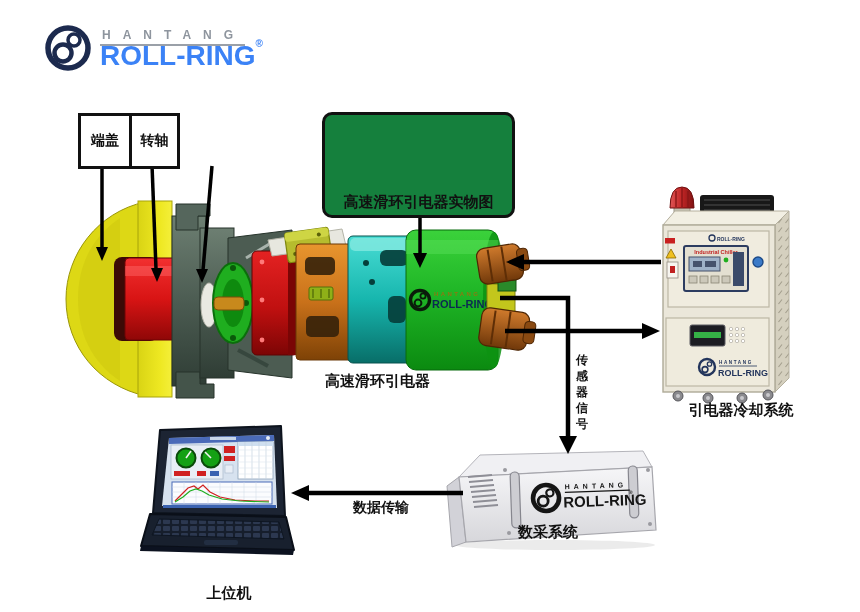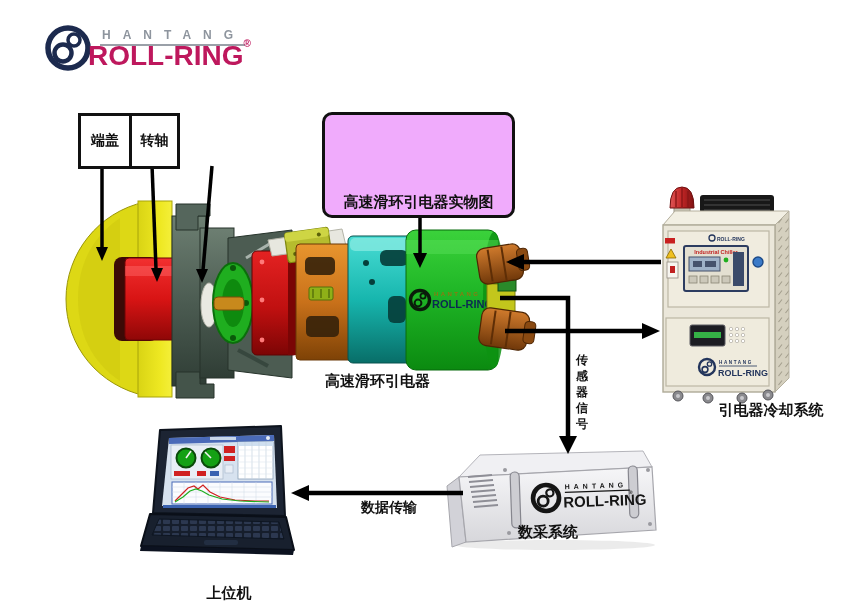--- a/index.html
+++ b/index.html
@@ -12,34 +12,34 @@
   #gfx{position:absolute;left:0;top:0;z-index:1;}
   .txt{position:absolute;z-index:3;color:#111;}
   
   .brand-wrap{left:48px;top:20px;width:260px;height:62px;z-index:3;}
   .brand-hantang{
     position:absolute;left:52px;top:8px;font-size:12px;font-weight:bold;
     letter-spacing:12px;color:#8e959e;border-bottom:2px solid #9aa0a8;
     padding:0 0 2px 2px;white-space:nowrap;
   }
   .brand-rollring{
-    position:absolute;left:40px;top:20px;font-size:28px;font-weight:800;
-    color:#be185d;letter-spacing:0px;white-space:nowrap;
+    position:absolute;left:52px;top:20px;font-size:28px;font-weight:800;
+    color:#3b82f6;letter-spacing:0px;white-space:nowrap;
   }
   .brand-reg{font-size:10px;vertical-align:top;position:relative;top:-2px;}
   
   .callout{
     position:absolute;z-index:3;background:#fff;border:3px solid #111;
     display:flex;flex-direction:column;align-items:center;justify-content:center;
     font-size:14px;font-weight:bold;line-height:1.25;text-align:center;color:#111;
   }
   
   .photo-box{
     position:absolute;left:322px;top:112px;width:193px;height:106px;z-index:2;
-    background:#f0abfc;border:3px solid #111;border-radius:10px;box-sizing:border-box;
+    background:#15803d;border:3px solid #111;border-radius:10px;box-sizing:border-box;
   }
   .photo-caption{
     position:absolute;left:0;right:0;bottom:3px;text-align:center;
     font-size:15px;font-weight:bold;color:#111;z-index:3;
   }
   .diagram-label{font-size:15px;font-weight:bold;white-space:nowrap;}
   .label-center{text-align:center;}
   .v-label{
     position:absolute;left:574px;top:352px;width:16px;z-index:3;
     font-size:12px;font-weight:bold;line-height:16px;word-break:break-all;
@@ -428,20 +428,20 @@
   </div>
   <div class="callout" style="left:78px;top:113px;width:48px;height:50px;">
     <span>端盖</span>
   </div>
 
   <div class="photo-box">
     <div class="photo-caption">高速滑环引电器实物图</div>
   </div>
 
   <div class="txt diagram-label" style="left:325px;top:372px;">高速滑环引电器</div>
-  <div class="txt diagram-label label-center" style="left:696px;top:401px;width:150px;">引电器冷却系统</div>
+  <div class="txt diagram-label label-center" style="left:666px;top:401px;width:150px;">引电器冷却系统</div>
   <div class="txt diagram-label label-center" style="left:179px;top:584px;width:100px;">上位机</div>
   <div class="txt diagram-label label-center" style="left:498px;top:523px;width:100px;">数采系统</div>
 
   <div class="v-label">传感器信号</div>
-  <div class="txt diagram-label label-center" style="left:339px;top:499px;width:100px;font-size:14px;">数据传输</div>
+  <div class="txt diagram-label label-center" style="left:331px;top:499px;width:100px;font-size:14px;">数据传输</div>
 
 </div>
 
 </body></html>

